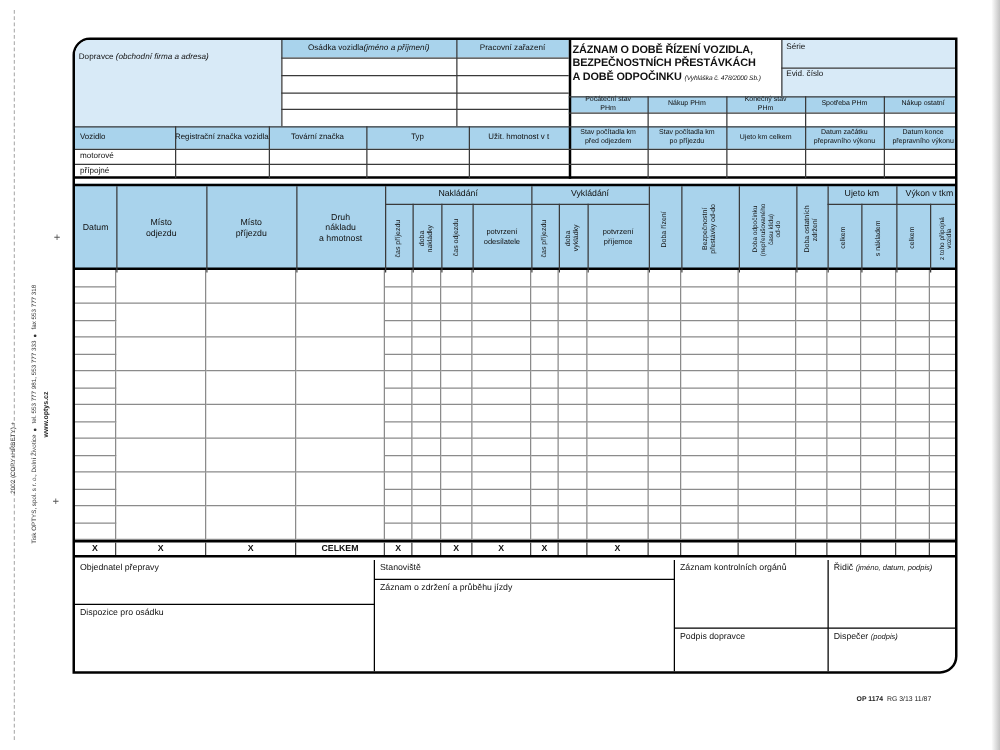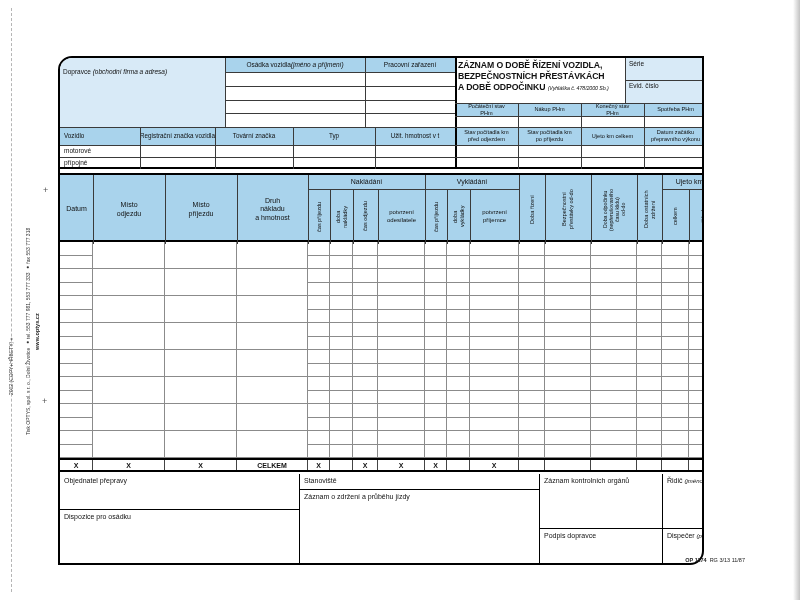--- a/index.html
+++ b/index.html
@@ -1,18 +1,18 @@
 <!DOCTYPE html>
 <html><head>
 <meta charset="utf-8">
 <style>
   html,body{margin:0;padding:0;width:800px;height:600px;background:#fff;overflow:hidden;
     font-family:"Liberation Sans",sans-serif;color:#111;}
   .abs{position:absolute;box-sizing:border-box;}
-  .form{left:58px;top:56px;width:646px;height:509px;border:2.5px solid #000;
+  .form{left:58px;top:30px;width:708px;height:509px;border:2.5px solid #000;
     border-radius:14px 0 14px 0;background:#fff;overflow:hidden;}
   .fillblue{background:#a9d3ec;}
   .filllight{background:#d8eaf7;}
   .ln{background:#3a3a3a;}
   .lnm{background:#000;}
   .lbl{font-size:7.5px;line-height:1.18;white-space:pre-line;display:flex;align-items:center;
     justify-content:center;text-align:center;color:#101010;}
   .tl{display:block;text-align:left;padding:2px 0 0 3px;}
   .v{writing-mode:vertical-rl;transform:rotate(180deg);}
   .it{font-style:italic;}

